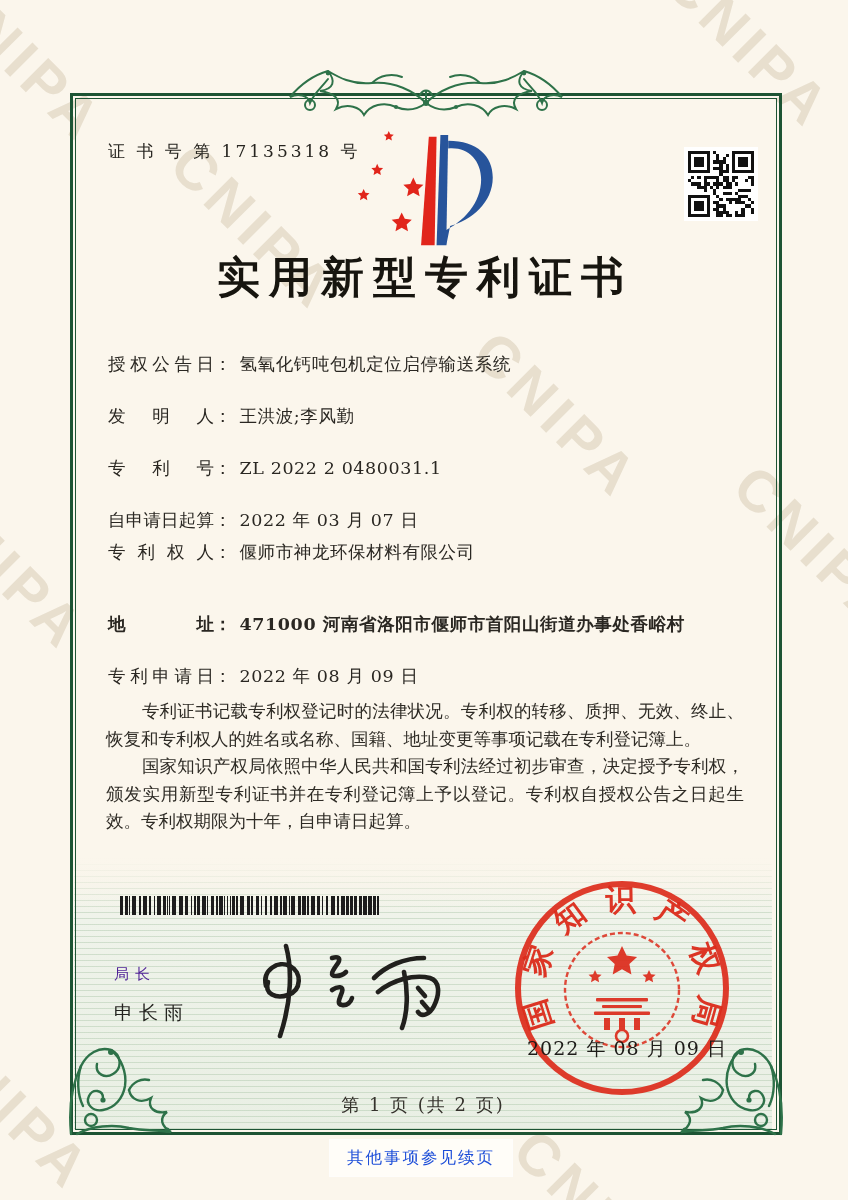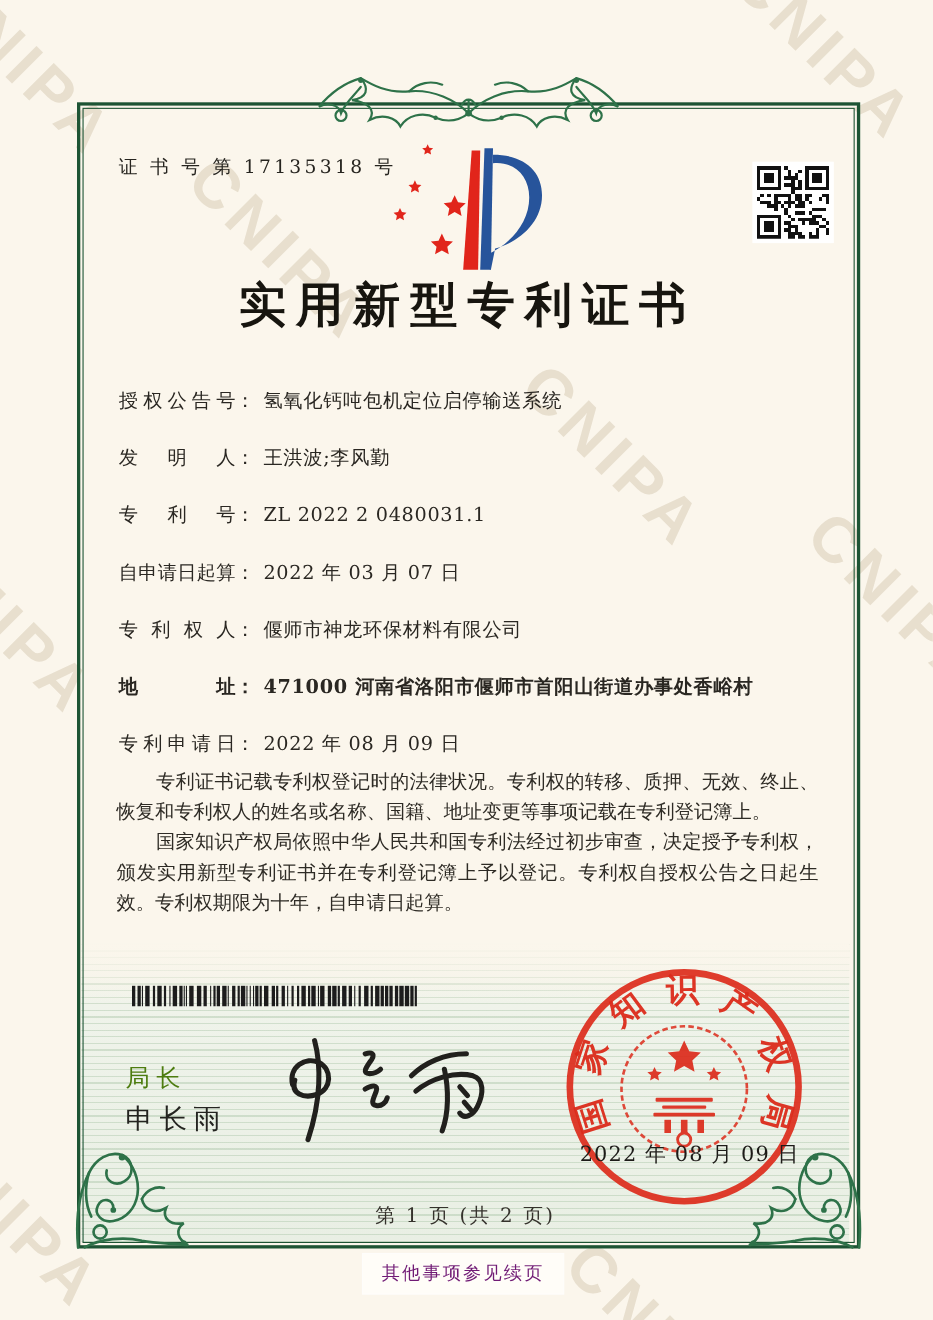--- a/index.html
+++ b/index.html
@@ -63,36 +63,36 @@
       repeating-linear-gradient(0deg,
         rgba(158,189,156,0.38) 0px, rgba(158,189,156,0.38) 1px,
         rgba(244,248,241,0) 1px, rgba(244,248,241,0) 6px),
       linear-gradient(180deg,#f7f4ea 0px,#eff3ea 60px,#e9efe4 100%);
   }
   .green-zone::before{
     content:"";position:absolute;left:0;top:0;right:0;height:55px;
     background:linear-gradient(180deg,#fbf6ec 0%,rgba(251,246,236,0) 100%);
   }
   .barcode{position:absolute;left:120px;top:896px;width:262px;height:19px;}
-  .signoff-title{position:absolute;left:114px;top:965px;font-size:22px;letter-spacing:6px;color:#4d7c0f;}
-  .signoff-name{position:absolute;left:114px;top:1000px;font-size:25px;letter-spacing:6px;color:#242420;}
+  .signoff-title{position:absolute;left:114px;top:965px;font-size:15px;letter-spacing:6px;color:#4c1d95;}
+  .signoff-name{position:absolute;left:114px;top:1000px;font-size:19px;letter-spacing:6px;color:#242420;}
   .signature{position:absolute;left:228px;top:928px;width:215px;height:112px;}
   .seal{position:absolute;left:512px;top:878px;width:220px;height:220px;}
   .seal-date{
     position:absolute;left:527px;top:1036px;font-size:19px;
     letter-spacing:1px;color:#1d1b18;font-weight:500;white-space:nowrap;
   }
   .page-info{
     position:absolute;left:70px;top:1093px;width:706px;text-align:center;
     font-size:18px;letter-spacing:2px;color:#35322c;
   }
   .cont-note{
     position:absolute;left:330px;top:1140px;
     background:#fffdf8;padding:7px 17px;
-    font-size:16.5px;letter-spacing:2px;color:#701a75;
+    font-size:16.5px;letter-spacing:2px;color:#1d4ed8;
     box-shadow:0 0 0 1px rgba(255,255,255,0.8);
   }
 </style>
 </head>
 <body>
 
 <span class="wm" style="left:-28px;top:-38px;">CNIPA</span>
 <span class="wm" style="left:700px;top:-52px;">CNIPA</span>
 <span class="wm" style="left:205px;top:130px;">CNIPA</span>
 <span class="wm" style="left:508px;top:318px;">CNIPA</span>
@@ -386,32 +386,32 @@
     <rect x="12" y="20" width="1" height="1" fill="#111"></rect>
     <rect x="13" y="20" width="1" height="1" fill="#111"></rect>
     <rect x="15" y="20" width="1" height="1" fill="#111"></rect>
     <rect x="16" y="20" width="1" height="1" fill="#111"></rect>
     <rect x="17" y="20" width="1" height="1" fill="#111"></rect>
   </svg>
 
 <div class="title">实用新型专利证书</div>
 
 <div class="field" style="top:352px;">
-  <span class="flabel">授权公告号</span><span class="fcolon">：</span><span class="fvalue">氢氧化钙吨包机定位启停输送系统</span>
+  <span class="flabel">授权公告日</span><span class="fcolon">：</span><span class="fvalue">氢氧化钙吨包机定位启停输送系统</span>
 </div>
 <div class="field" style="top:404px;">
   <span class="flabel">发明人</span><span class="fcolon">：</span><span class="fvalue">王洪波;李风勤</span>
 </div>
 <div class="field" style="top:456px;">
   <span class="flabel">专利号</span><span class="fcolon">：</span><span class="fvalue">ZL 2022 2 0480031.1</span>
 </div>
 <div class="field" style="top:508px;">
   <span class="flabel">自申请日起算</span><span class="fcolon">：</span><span class="fvalue">2022 年 03 月 07 日</span>
 </div>
-<div class="field" style="top:560px;">
+<div class="field" style="top:540px;">
   <span class="flabel">专利权人</span><span class="fcolon">：</span><span class="fvalue">偃师市神龙环保材料有限公司</span>
 </div>
 <div class="field" style="top:612px;font-weight:bold;">
   <span class="flabel">地址</span><span class="fcolon">：</span><span class="fvalue">471000 河南省洛阳市偃师市首阳山街道办事处香峪村</span>
 </div>
 <div class="field" style="top:664px;width:640px;">
   <span class="flabel">专利申请日</span><span class="fcolon">：</span><span class="fvalue">2022 年 08 月 09 日</span>
 </div>
 
 <div class="bodytext">

